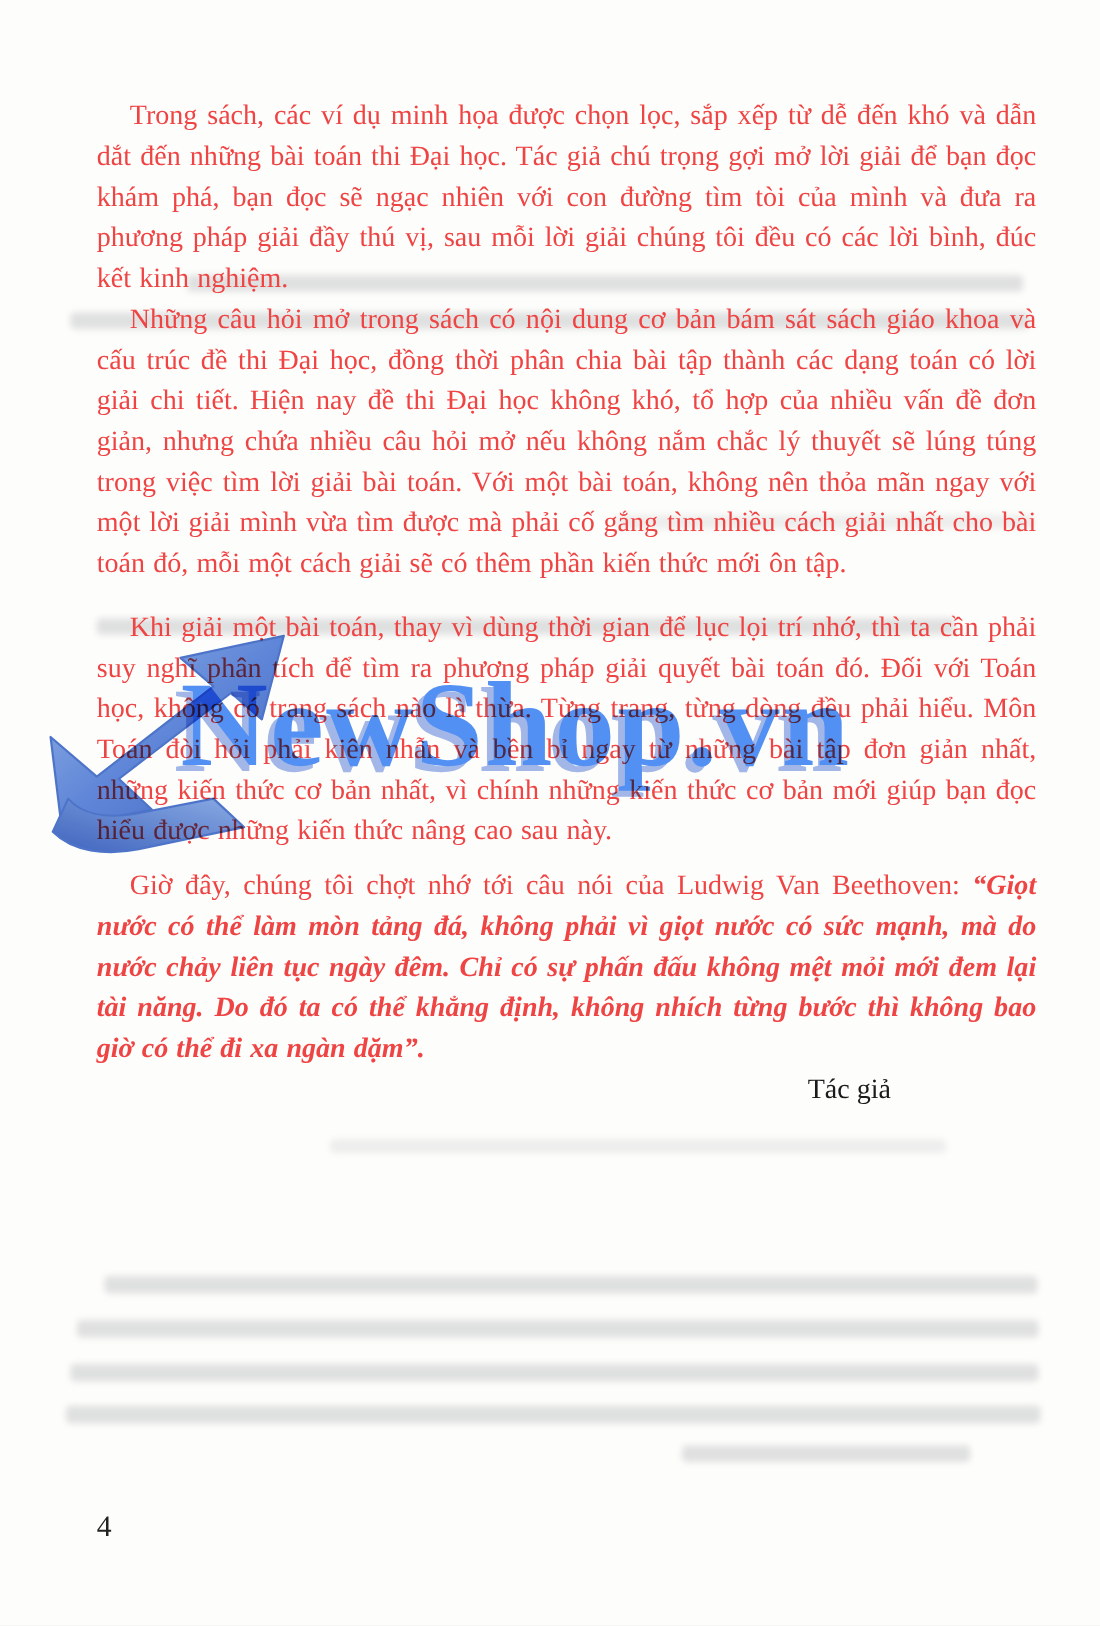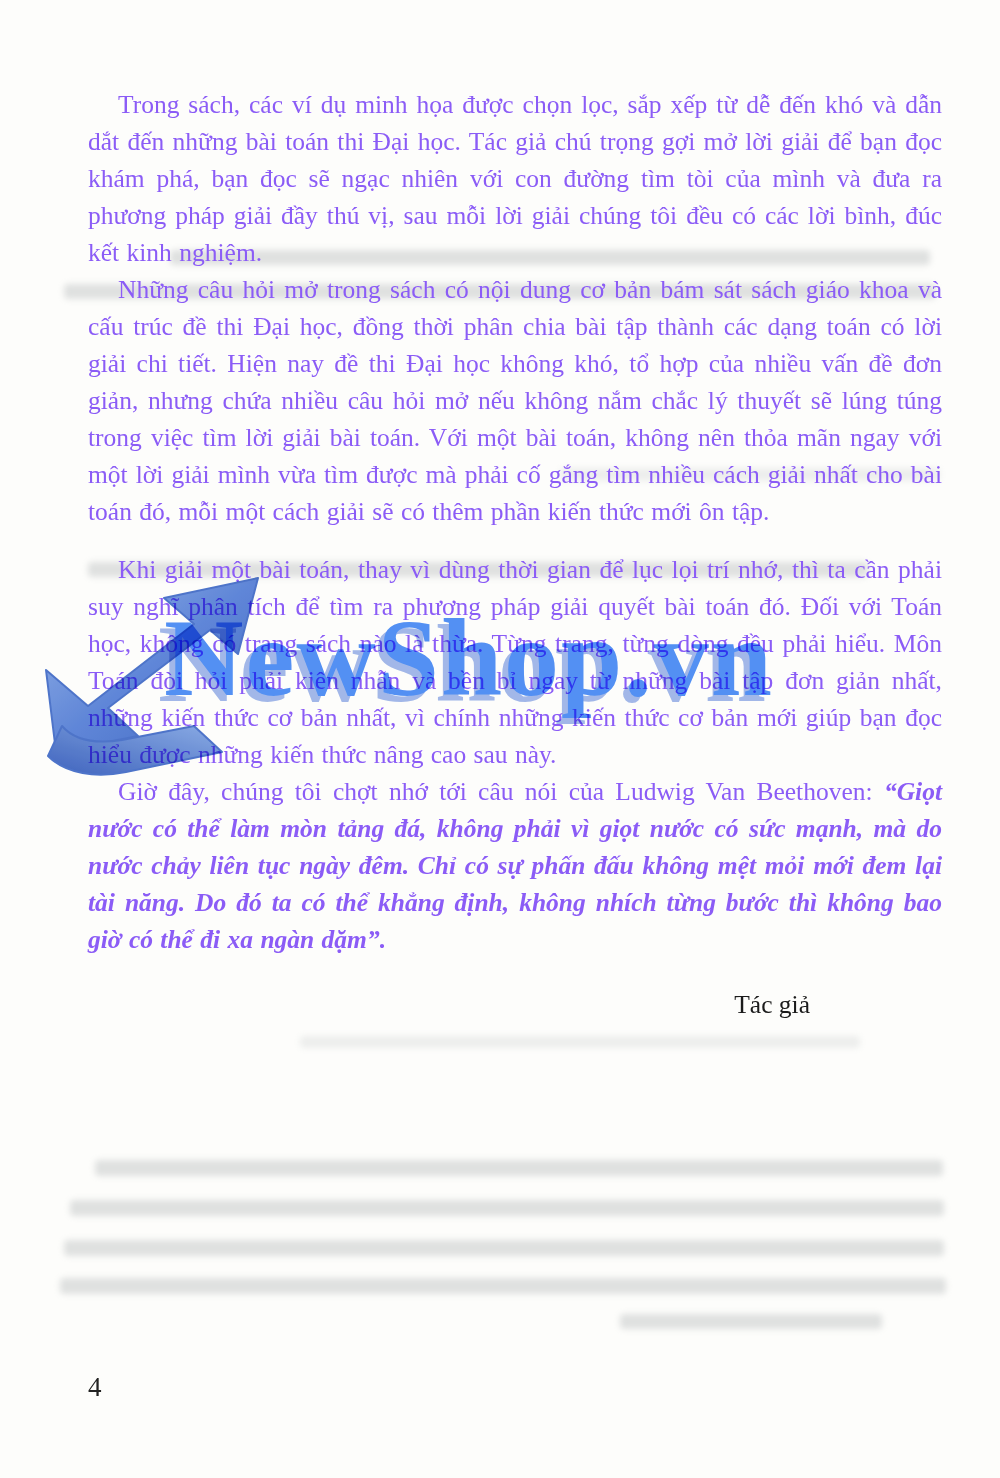--- a/index.html
+++ b/index.html
@@ -21,32 +21,31 @@
     left: 88px; top: 86px;
     width: 854px;
   }
 
   .para {
     font-size: 25.5px;
     line-height: 37px;
     text-align: justify;
     text-indent: 30px;
     word-spacing: 1px;
-    color: #8b5cf6;
+    color: #ef4444;
   }
   .para + .para { }
-  .para.tight { margin-top: 0; }
+  .para.tight { margin-top: 13px; }
 
   .quote-emphasis {
     font-weight: 700;
     font-style: italic;
   }
 
   .signature-line {
-    margin-top: 28px;
     font-size: 25.5px;
     line-height: 37px;
     text-align: right;
     padding-right: 132px;
   }
 
   .page-number {
     position: absolute;
     left: 88px; top: 1372px;
     font-size: 27px;

